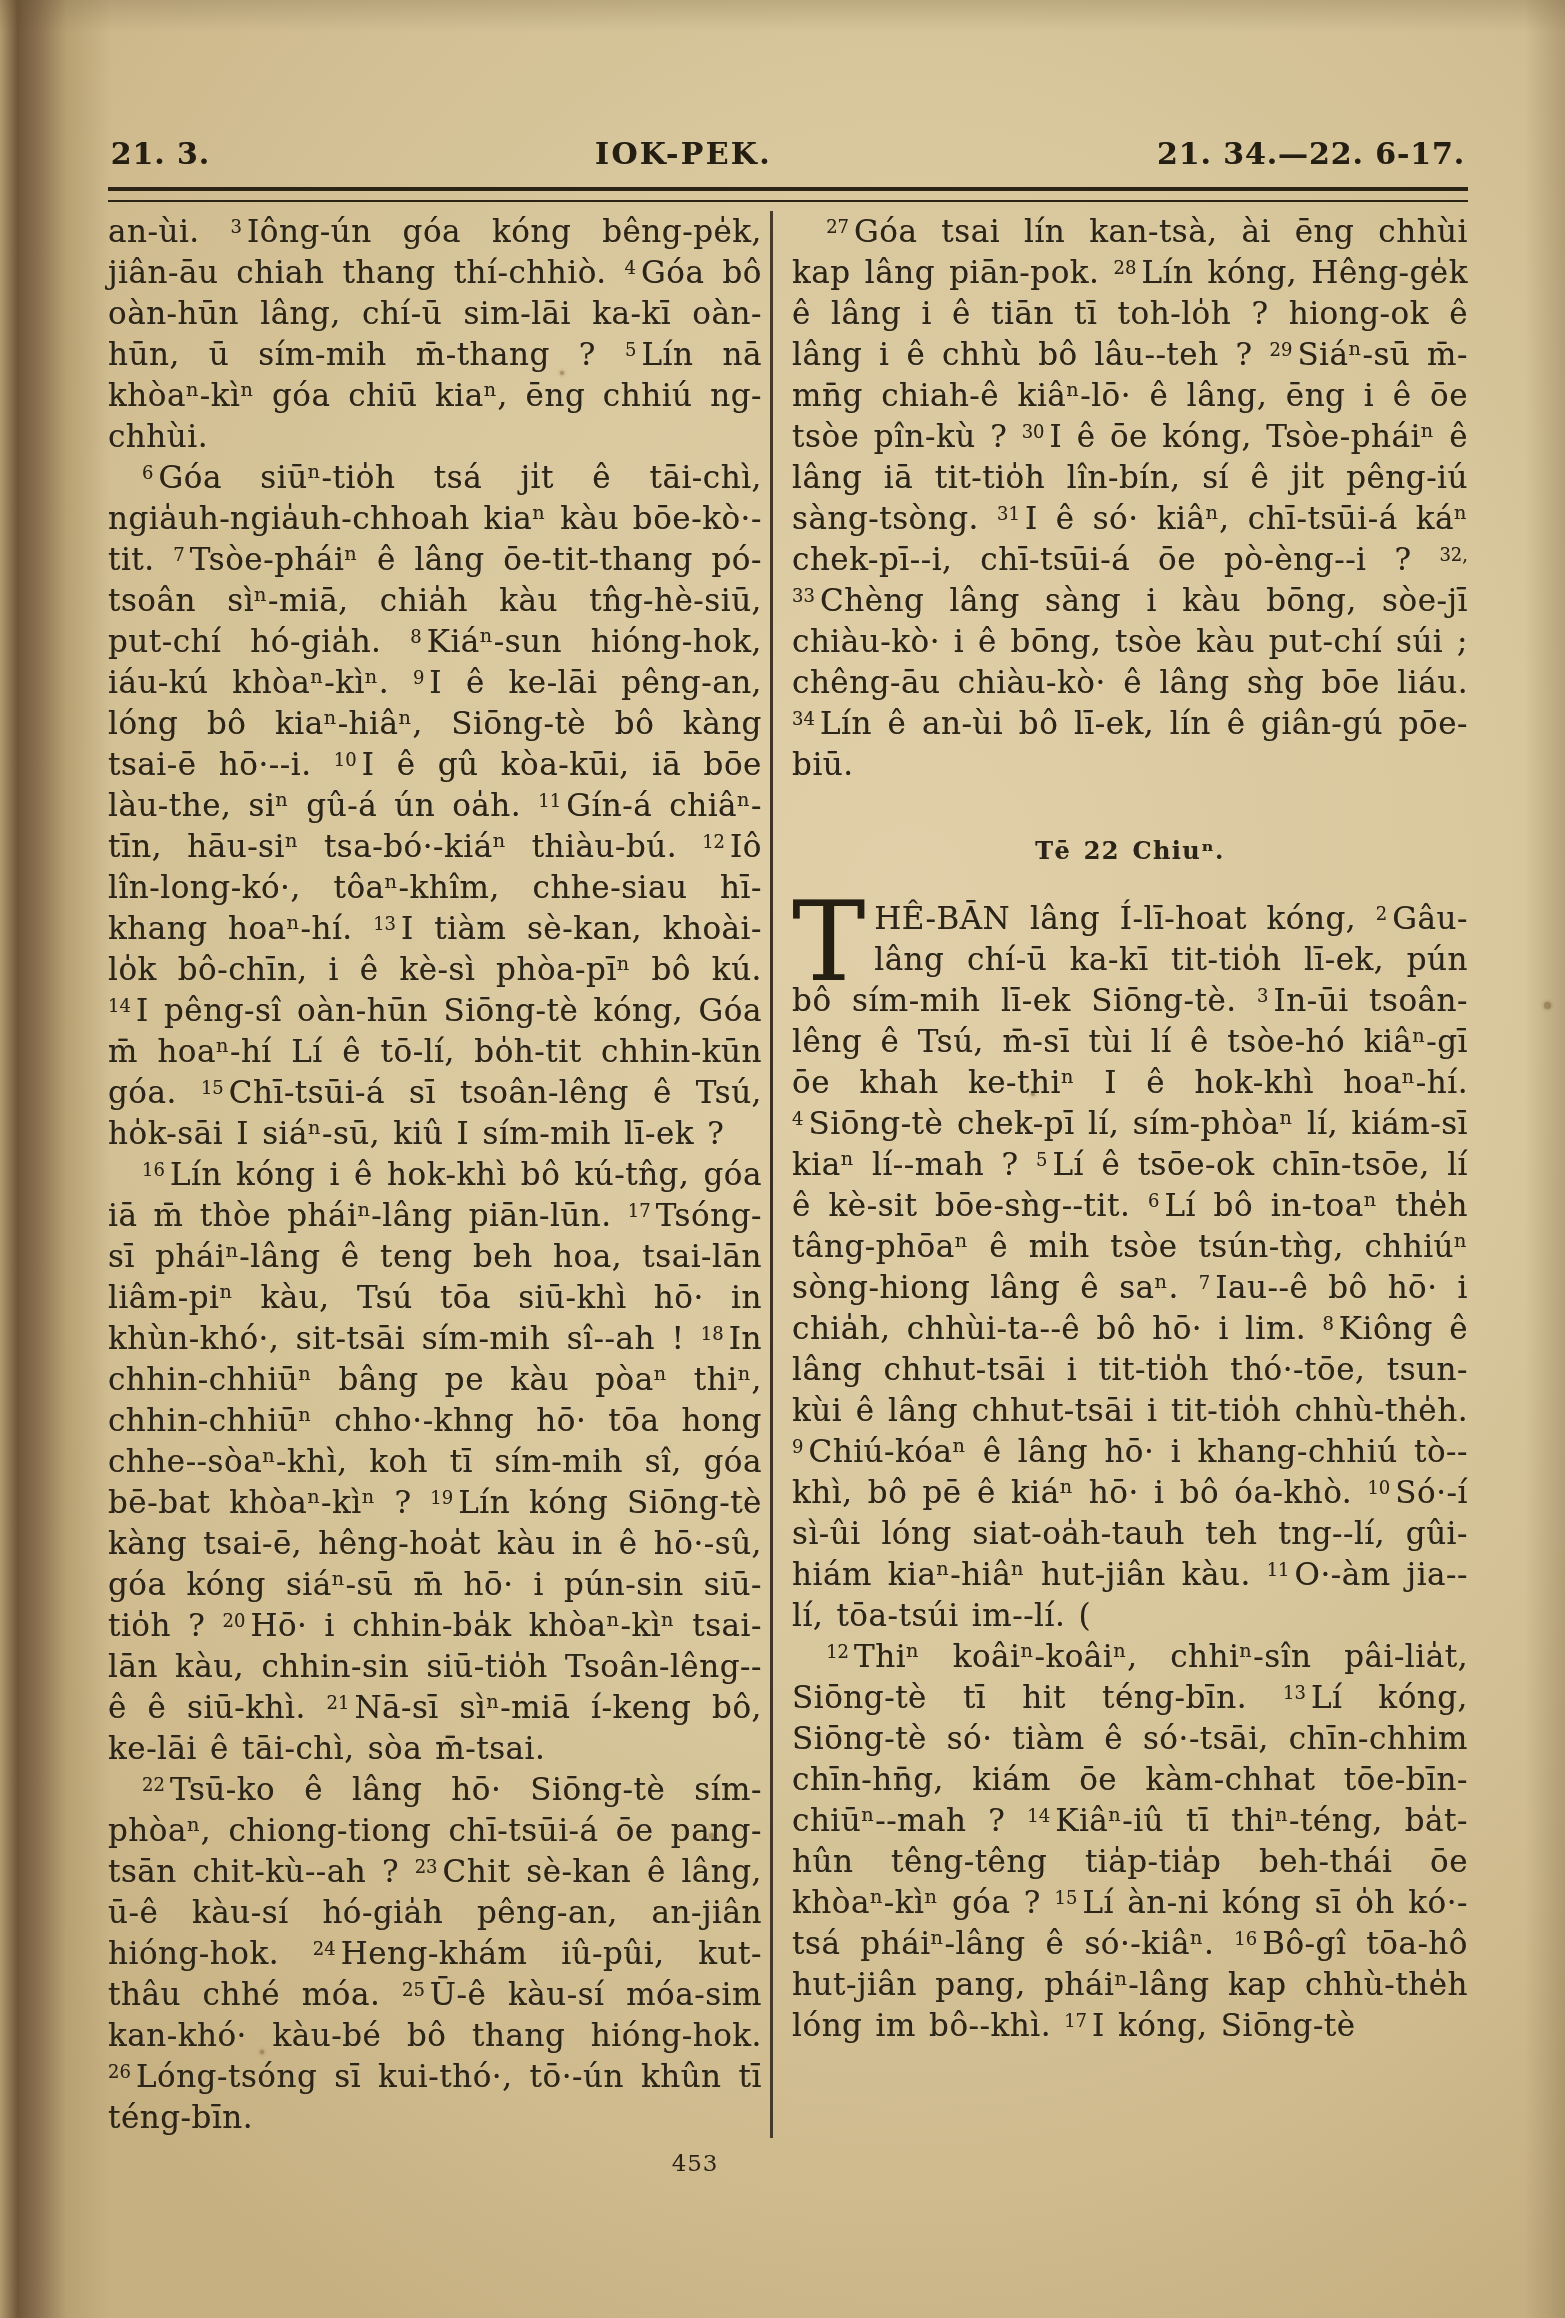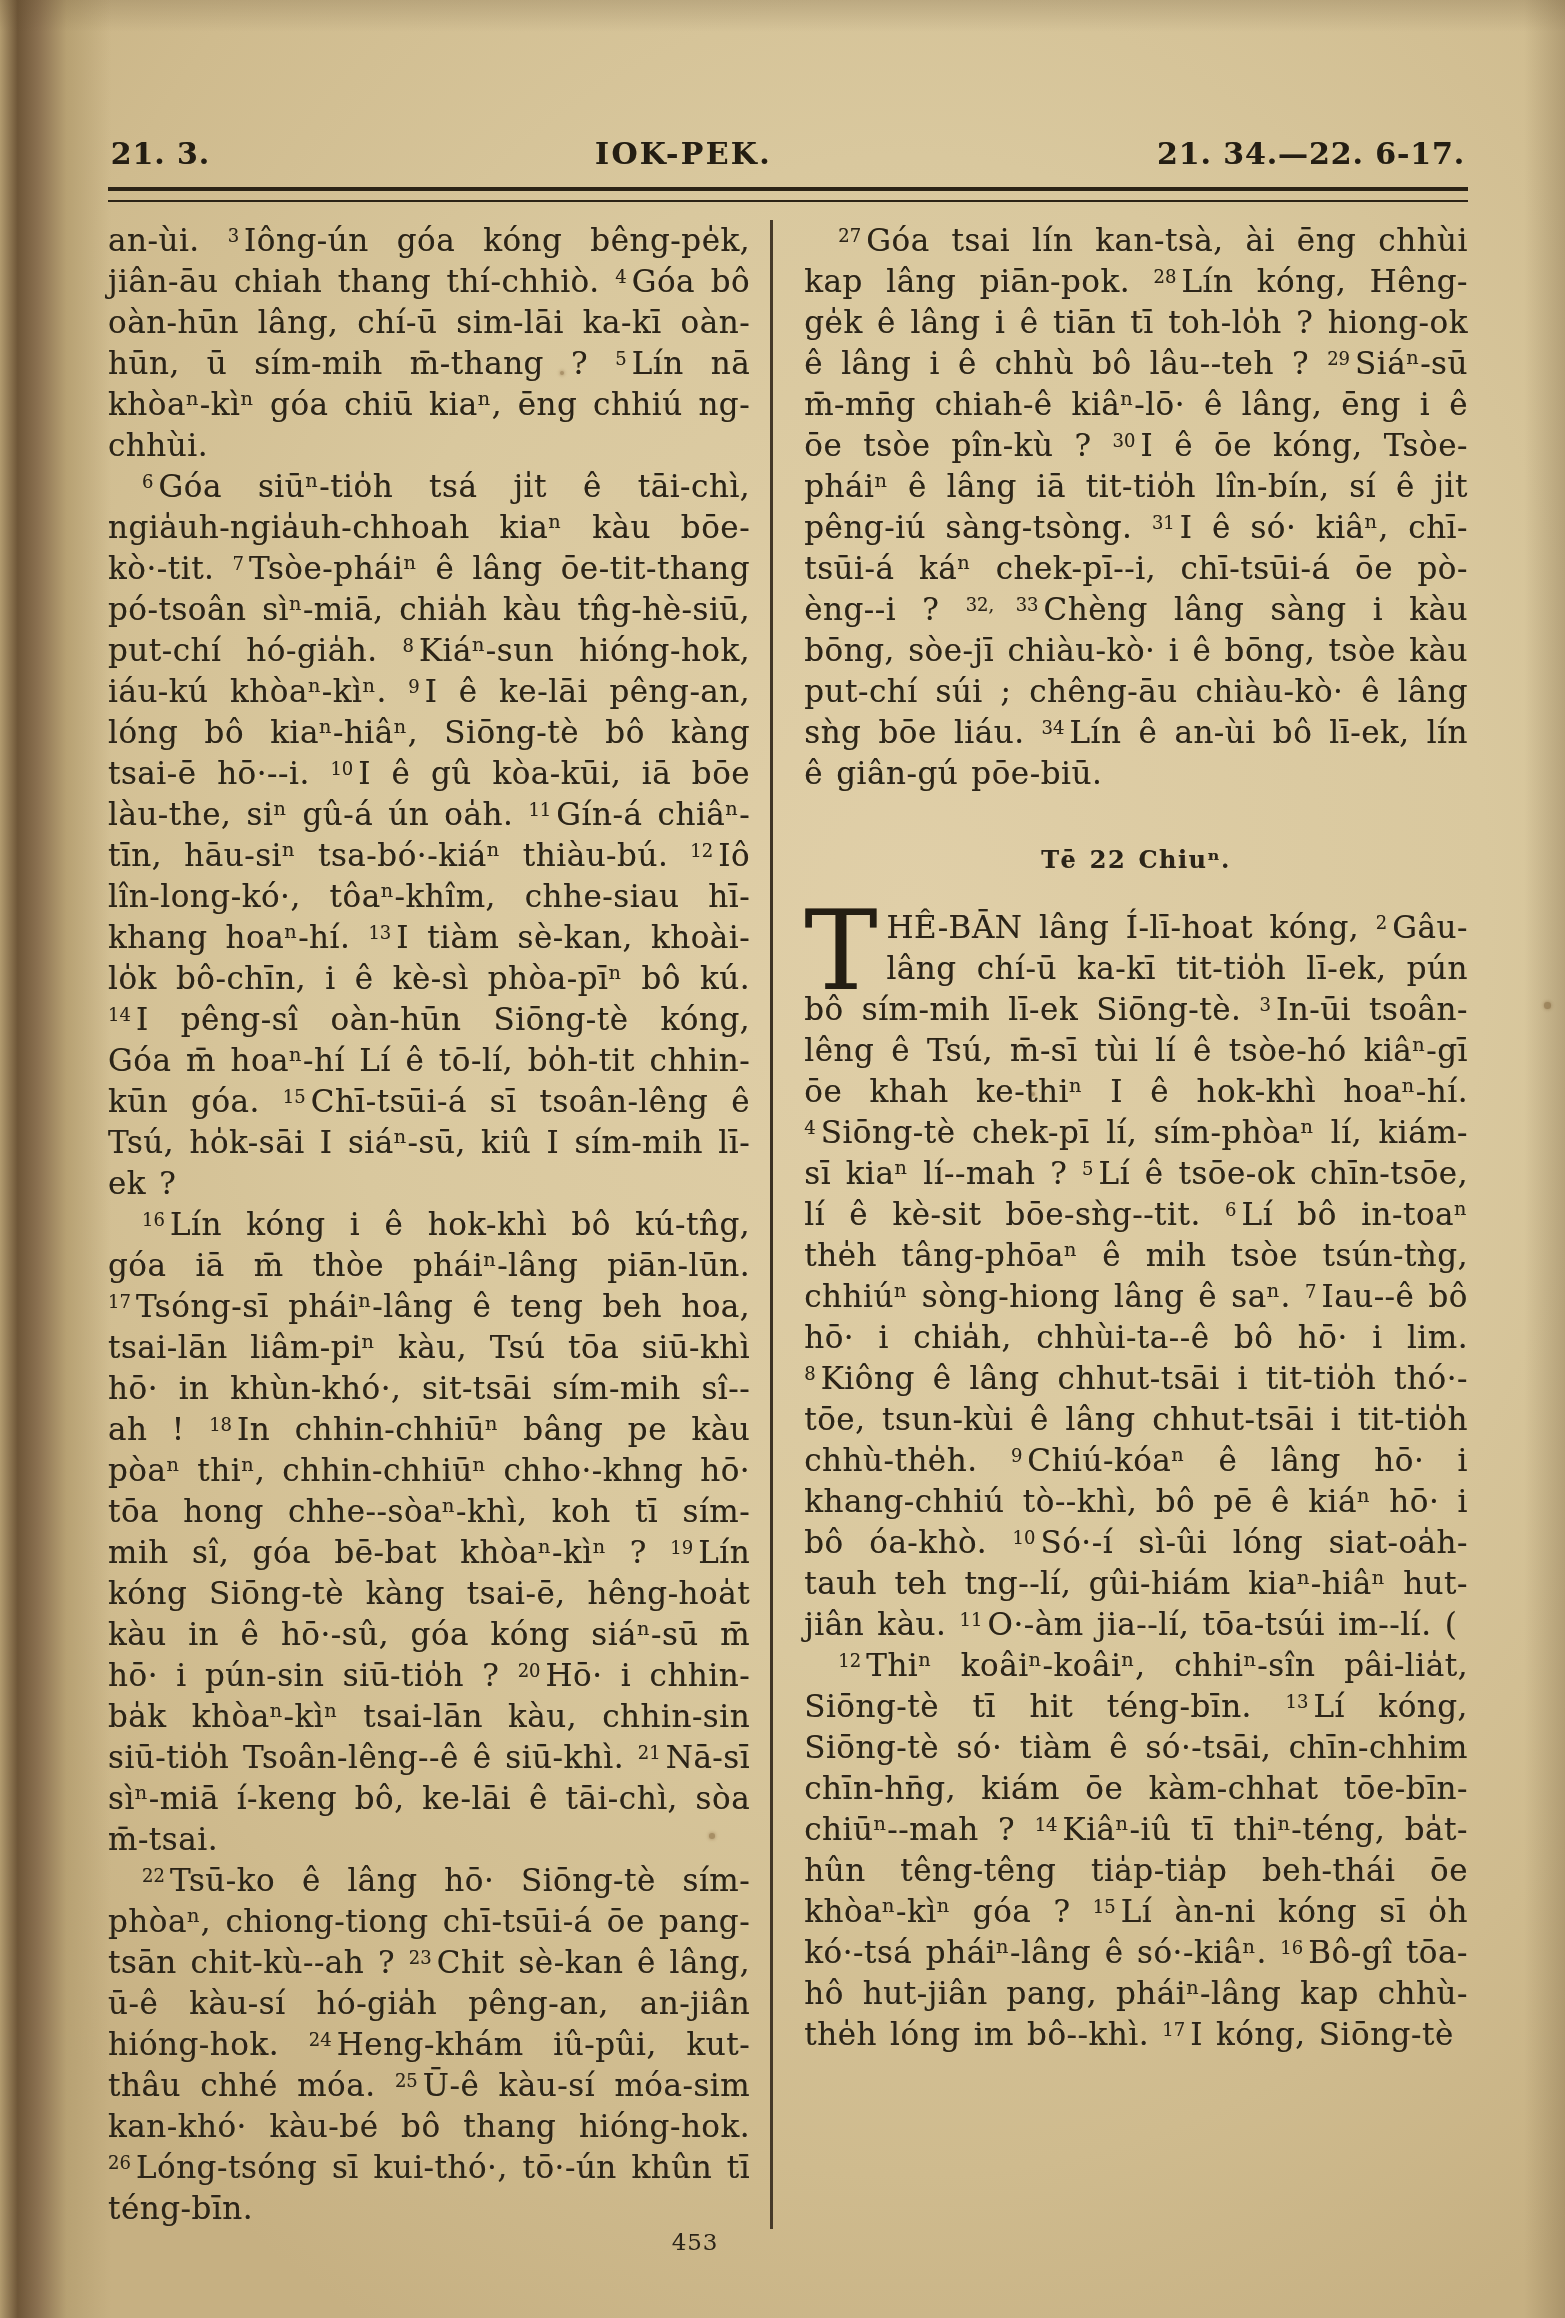--- a/index.html
+++ b/index.html
@@ -64,22 +64,21 @@
 
   .head-rule {
     margin-top: 16px;
     height: 9.3px;
     border-top: 4.6px solid #2b2316;
     border-bottom: 2.8px solid #2b2316;
   }
 
   .text-block {
     display: flex;
-    margin-top: 18px;
-    gap: 12px;
+    margin-top: 9px;
   }
   .col {
     text-align: justify;
     font-size: 31px;
     line-height: 41px;
     letter-spacing: 0.5px;
     word-spacing: 2.8px;
     text-shadow: 0 0 0.5px rgba(42,32,16,0.40);
   }
   .col-left  { width: 654px; }
@@ -116,20 +115,21 @@
 
   .dropcap {
     float: left;
     font-size: 110px;
     line-height: 74px;
     padding: 6.5px 8.3px 0 0;
     color: #241e13;
   }
 
   .page-footer {
+    margin-top: 12px;
     text-align: center;
     font-size: 23px;
     letter-spacing: 0.9px;
   }
   .page-footer .page-num { position: relative; left: -93px; }
 </style>
 </head>
 <body>
 
 <div class="page">

